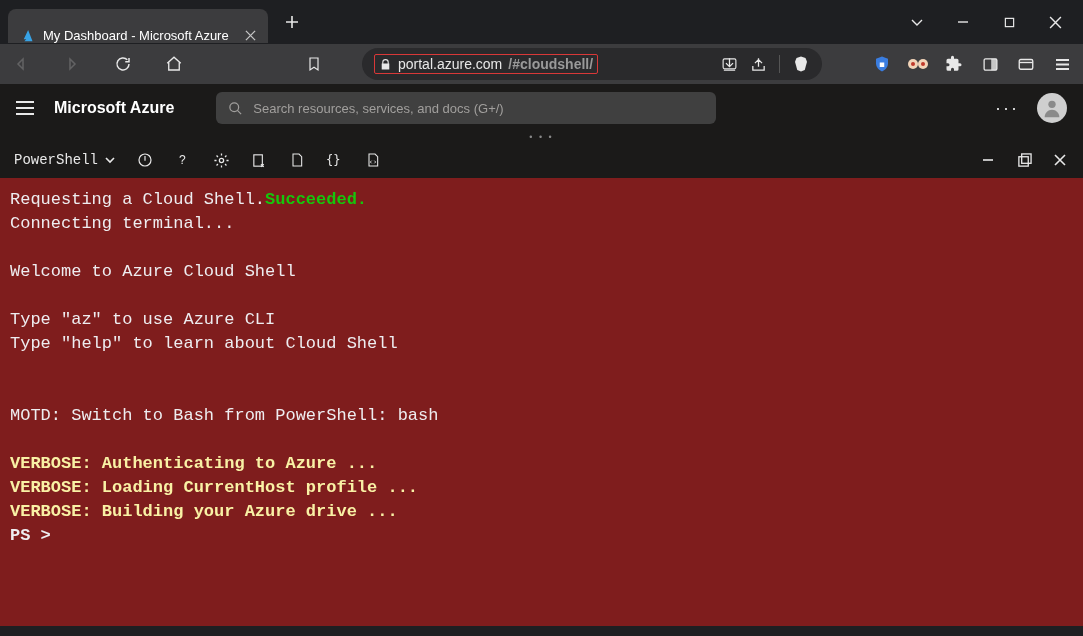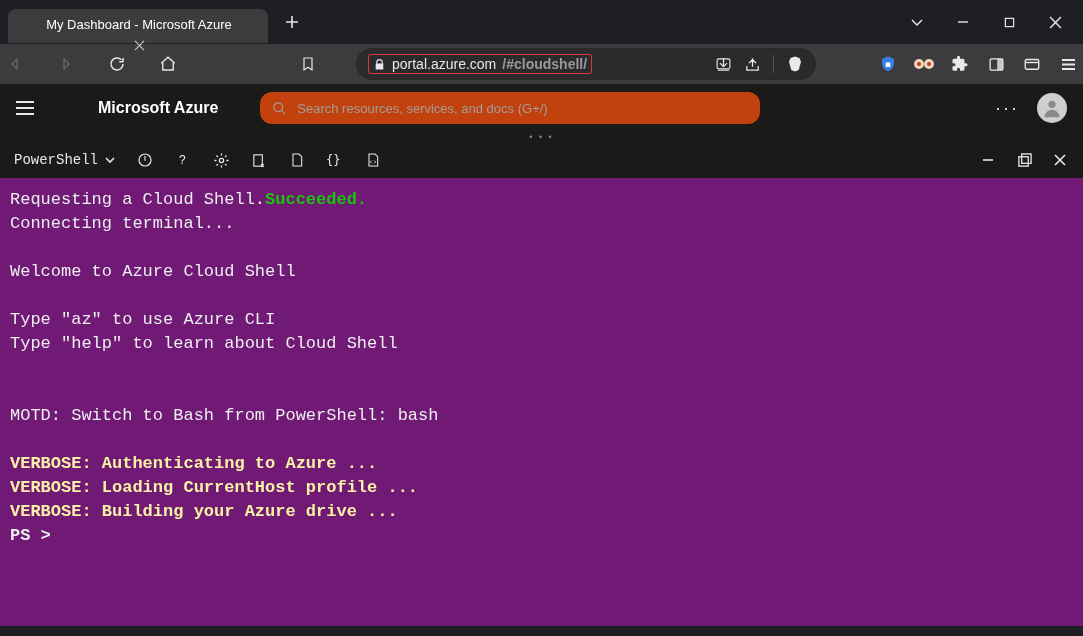--- a/index.html
+++ b/index.html
@@ -1,61 +1,61 @@
 <!DOCTYPE html>
 <html><head>
 <meta charset="utf-8">
 <style>
 * { margin:0; padding:0; box-sizing:border-box; }
 body { background:#1e1f22; font-family:"Segoe UI",Arial,sans-serif; width:1083px; height:636px; overflow:hidden; color:#e8e8e8; }
 
 
 .win-top { height:44px; background:#1e1f22; display:flex; align-items:center; padding:0 8px; }
-.tab { display:flex; align-items:center; background:#3c3c3e; height:34px; margin-top:8px; border-radius:8px 8px 0 0; padding:0 10px 0 12px; gap:8px; min-width:260px;flex-direction:column; }
+.tab { display:flex; align-items:flex-end; background:#3c3c3e; height:34px; margin-top:8px; border-radius:8px 8px 0 0; padding:0 10px 0 12px; gap:8px; min-width:260px; }
 .tab-title { font-size:13px; color:#fff; flex:1; white-space:nowrap; }
 .tab-close { width:16px; height:16px; display:flex; align-items:center; justify-content:center; opacity:.8; }
 .newtab { width:28px; height:28px; margin-left:10px; display:flex; align-items:center; justify-content:center; color:#ccc; font-size:20px; }
 .win-ctrl { margin-left:auto; display:flex; gap:26px; padding-right:10px; }
 .win-ctrl div { width:20px; height:20px; display:flex; align-items:center; justify-content:center; color:#e8e8e8; }
 
 
-.toolbar { height:40px; background:#3c3c3e; display:flex; align-items:center; padding:0 4px; gap:29px; }
+.toolbar { height:40px; background:#3c3c3e; display:flex; align-items:center; padding:0 10px; gap:29px; }
 .nav-btn { width:22px; height:22px; display:flex; align-items:center; justify-content:center; color:#bbb; }
 .nav-btn.dim { opacity:.35; }
 .urlbox { flex:0 0 auto; display:flex; align-items:center; background:#2a2a2c; border-radius:18px; height:32px; padding:0 12px; gap:8px; width:460px; margin-left:8px; }
 .url-highlight { border:1.5px solid #d93838; border-radius:2px; padding:1px 4px; display:flex; align-items:center; gap:6px; }
 .url-text { font-size:14px; color:#e8e8e8; }
 .url-dim { color:#9a9a9a;font-weight:bold; }
 .url-actions { margin-left:auto; display:flex; gap:12px; align-items:center; }
 .ext-icons { margin-left:auto; display:flex; gap:14px; align-items:center; }
 .ext-icons .ic { width:22px;height:22px;display:flex;align-items:center;justify-content:center;color:#e0e0e0; }
 .divider-v { width:1px; height:18px; background:#555; }
 
 
 .az-header { height:48px; background:#1b1a19; display:flex; align-items:center; padding:0 16px; gap:18px; }
 .hamburger { width:20px;height:20px;display:flex;flex-direction:column;justify-content:center;gap:4px; }
 .hamburger span { height:2px;background:#e8e8e8;width:18px; }
-.az-brand { font-size:16px; font-weight:600; color:#fff;margin-left:44px; }
-.az-search { flex:0 0 500px; height:32px; background:#c2410c; border-radius:12px; display:flex; align-items:center; padding:0 12px; gap:10px; color:#a19f9d; margin-left:24px; }
+.az-brand { font-size:16px; font-weight:600; color:#fff; }
+.az-search { flex:0 0 500px; height:32px; background:#404040; border-radius:6px; display:flex; align-items:center; padding:0 12px; gap:10px; color:#a19f9d; margin-left:24px; }
 .az-search input { background:transparent; border:none; outline:none; color:#e8e8e8; font-size:13px; flex:1; }
 .az-search input::placeholder { color:#a19f9d; }
 .az-right { margin-left:auto; display:flex; align-items:center; gap:18px; }
 .avatar { width:30px;height:30px;border-radius:50%;background:#cfcfcf; display:flex;align-items:center;justify-content:center; }
 
 
 .drag-row { height:10px; background:#1b1a19; display:flex; justify-content:center; align-items:center; color:#888; font-size:9px; letter-spacing:2px; }
 
 
 .cs-toolbar { height:36px; background:#1b1a19; display:flex; align-items:center; padding:0 14px; gap:20px; font-size:14px; color:#e8e8e8; }
 .cs-drop { display:flex; align-items:center; gap:6px; cursor:pointer;font-family:Liberation Mono, monospace; }
 .cs-ic { width:18px;height:18px;display:flex;align-items:center;justify-content:center;color:#e8e8e8; }
 .cs-right { margin-left:auto; display:flex; gap:18px; }
 
 
-.terminal { background:#701a75; height:448px; padding:10px 10px; font-family:Consolas,"Courier New",monospace; font-size:17px; line-height:24px; color:#eeedf0; white-space:pre; overflow:hidden; }
+.terminal { background:#7f1d1d; height:448px; padding:10px 10px; font-family:Consolas,"Courier New",monospace; font-size:17px; line-height:24px; color:#eeedf0; white-space:pre; overflow:hidden; }
 .t-green { color:#16c60c; }
 .t-yellow { color:#f9f1a5; }
 .t-bold { font-weight:bold; }
 
 svg { display:block; }
 </style>
 </head>
 <body>
 
 <div class="win-top">

